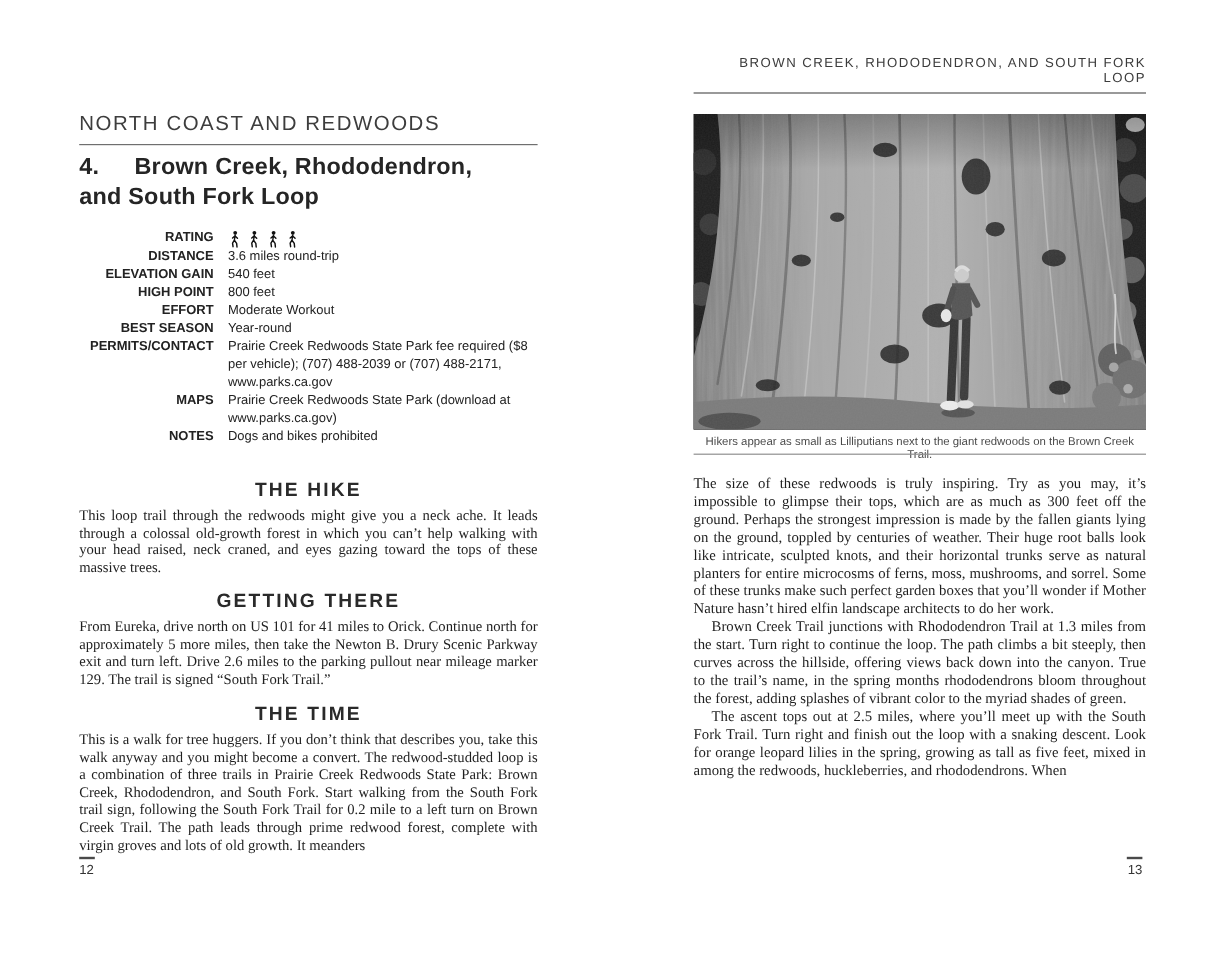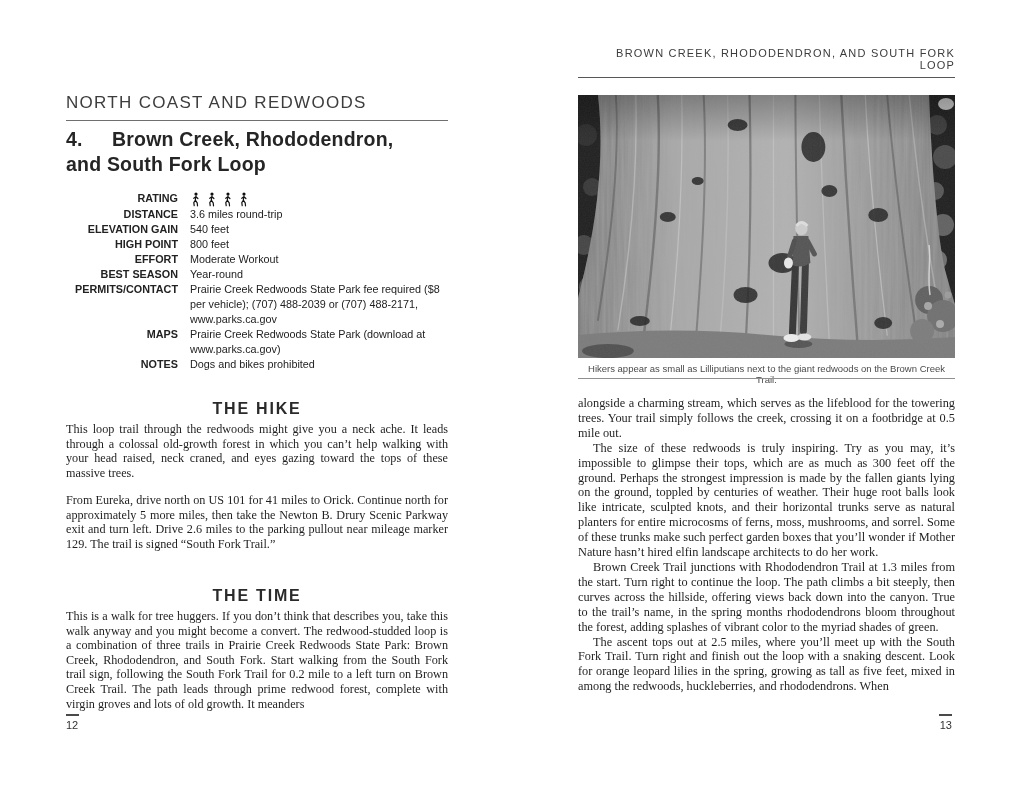--- a/index.html
+++ b/index.html
@@ -122,20 +122,21 @@
         <span class="stat-value">Dogs and bikes prohibited</span>
       </div>
     </div>
 
     <div class="section section-hike">
       <h2 class="section-heading">THE HIKE</h2>
       <p class="body-par">This loop trail through the redwoods might give you a neck ache. It leads through a colossal old-growth forest in which you can’t help walking with your head raised, neck craned, and eyes gazing toward the tops of these massive trees.</p>
     </div>
 
     <div class="section section-getting">
+      <h2 class="section-heading">GETTING THERE</h2>
       <p class="body-par">From Eureka, drive north on US 101 for 41 miles to Orick. Continue north for approximately 5 more miles, then take the Newton B. Drury Scenic Parkway exit and turn left. Drive 2.6 miles to the parking pullout near mileage marker 129. The trail is signed “South Fork Trail.”</p>
     </div>
 
     <div class="section section-trail">
       <h2 class="section-heading">THE TIME</h2>
       <p class="body-par">This is a walk for tree huggers. If you don’t think that describes you, take this walk anyway and you might become a convert. The redwood-studded loop is a combination of three trails in Prairie Creek Redwoods State Park: Brown Creek, Rhododendron, and South Fork. Start walking from the South Fork trail sign, following the South Fork Trail for 0.2 mile to a left turn on Brown Creek Trail. The path leads through prime redwood forest, complete with virgin groves and lots of old growth. It meanders</p>
     </div>
 
     <div class="page-footer left-f">
       <div class="footer-line"></div>
@@ -248,21 +249,20 @@
 
         <rect x="0" y="0" width="378" height="46" fill="url(#vig)"></rect>
         <rect x="0" y="0" width="378" height="263" filter="url(#grain)"></rect>
       </svg>
     </div>
 
     <div class="caption">Hikers appear as small as Lilliputians next to the giant redwoods on the Brown Creek Trail.</div>
     <div class="caption-rule"></div>
 
     <div class="right-body">
-      <p>alongside a charming stream, which serves as the lifeblood for the towering trees. Your trail simply follows the creek, crossing it on a footbridge at 0.5 mile out.</p>
       <p>The size of these redwoods is truly inspiring. Try as you may, it’s impossible to glimpse their tops, which are as much as 300 feet off the ground. Perhaps the strongest impression is made by the fallen giants lying on the ground, toppled by centuries of weather. Their huge root balls look like intricate, sculpted knots, and their horizontal trunks serve as natural planters for entire microcosms of ferns, moss, mushrooms, and sorrel. Some of these trunks make such perfect garden boxes that you’ll wonder if Mother Nature hasn’t hired elfin landscape architects to do her work.</p>
       <p>Brown Creek Trail junctions with Rhododendron Trail at 1.3 miles from the start. Turn right to continue the loop. The path climbs a bit steeply, then curves across the hillside, offering views back down into the canyon. True to the trail’s name, in the spring months rhododendrons bloom throughout the forest, adding splashes of vibrant color to the myriad shades of green.</p>
       <p>The ascent tops out at 2.5 miles, where you’ll meet up with the South Fork Trail. Turn right and finish out the loop with a snaking descent. Look for orange leopard lilies in the spring, growing as tall as five feet, mixed in among the redwoods, huckleberries, and rhododendrons. When</p>
     </div>
 
     <div class="page-footer right-f">
       <div class="footer-line"></div>
       <div class="footer-num">13</div>
     </div>
   </div>

